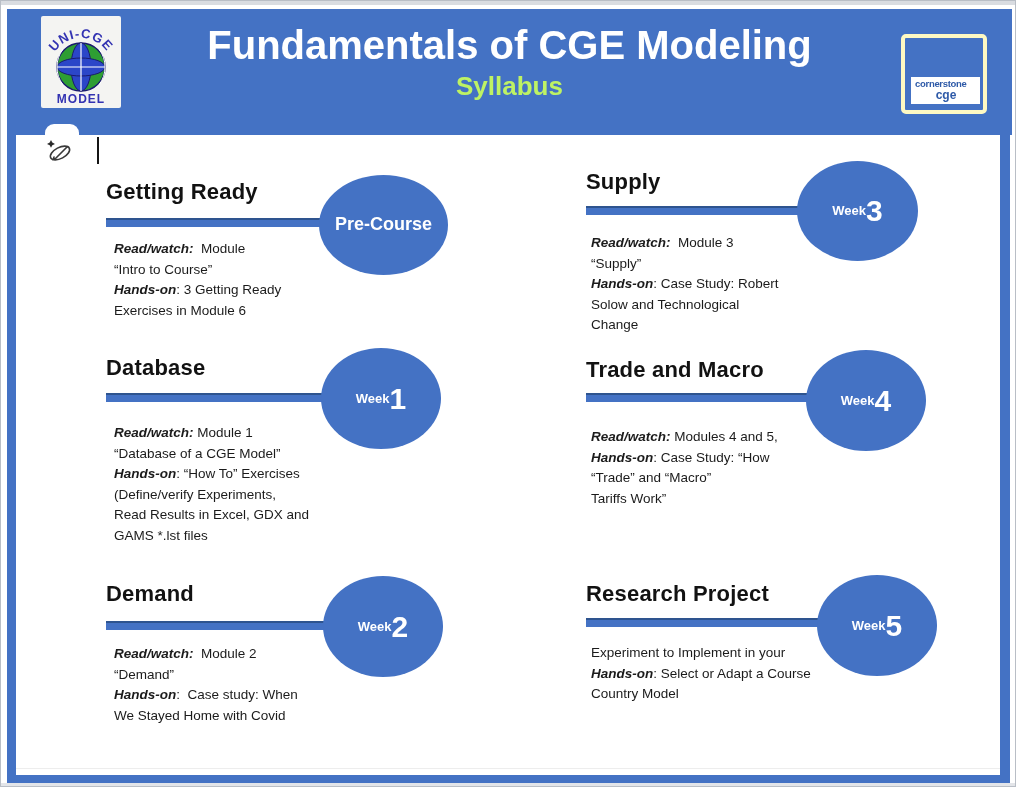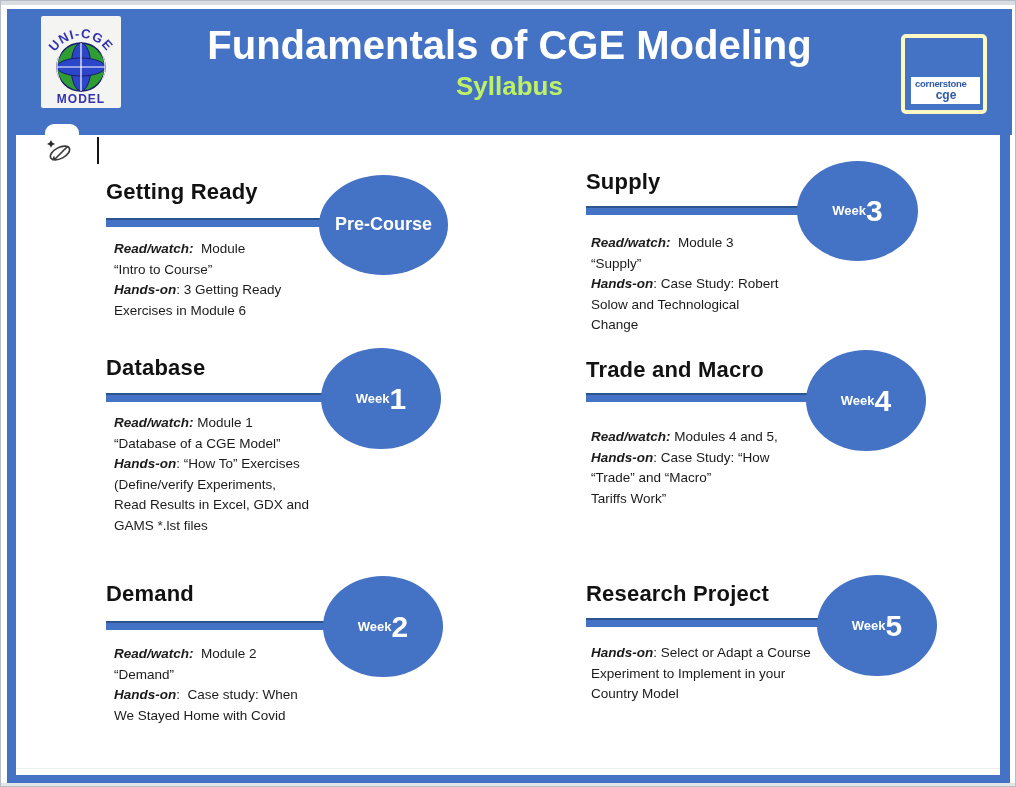--- a/index.html
+++ b/index.html
@@ -38,21 +38,21 @@
   .s1 .circle{left:213px;top:-4px;width:129px;height:100px;}
   .s2 .circle{left:211px;top:-8px;width:121px;height:100px;}
   .s3 .circle{left:215px;top:-7px;width:120px;height:101px;}
   .s4 .circle{left:220px;top:-7px;width:120px;height:101px;}
   .s5 .circle{left:217px;top:-5px;width:120px;height:101px;}
   .s6 .circle{left:231px;top:-6px;width:120px;height:101px;}
   .badge-l1{font-size:13px;line-height:1.2;}
   .badge-l2{font-size:30px;line-height:1.05;}
   .s1 .badge-l1{font-size:18px;} .s1 .badge-l2{font-size:18px;line-height:1.3;}
   .body{position:absolute;left:8px;font-size:13.5px;line-height:20.5px;color:#1b1b1b;width:310px;}
-  .s1 .body{top:60px;} .s2 .body{top:64px;} .s3 .body{top:58px;}
+  .s1 .body{top:60px;} .s2 .body{top:64px;} .s3 .body{top:68px;}
   .s4 .body{top:70px;} .s5 .body{top:63px;} .s6 .body{top:62px;}
   .s2 .body,.s4 .body,.s6 .body{left:5px;}
   .line{white-space:pre-wrap;}
   .lbl{font-weight:bold;font-style:italic;text-align:right;}
   .hairline{position:absolute;left:15px;right:15px;top:767px;height:1px;background:#ededed;}
 </style>
 </head>
 <body>
 
 <div class="screen">
@@ -176,21 +176,21 @@
   </div>
 
   <div class="section s6">
     <h2 class="sec-title">Research Project</h2>
     <div class="bar"></div>
     <div class="circle">
       <div class="badge-l1">Week</div>
       <div class="badge-l2">5</div>
     </div>
     <div class="body">
+      <div class="line"><span class="lbl"></span><span>Experiment to Implement in your</span></div>
       <div class="line"><span class="lbl">Hands-on</span><span>: Select or Adapt a Course</span></div>
-      <div class="line"><span class="lbl"></span><span>Experiment to Implement in your</span></div>
       <div class="line"><span class="lbl"></span><span>Country Model</span></div>
     </div>
   </div>
 
   <div class="hairline"></div>
   <div class="frame"></div>
 </div>
 
 </body></html>

